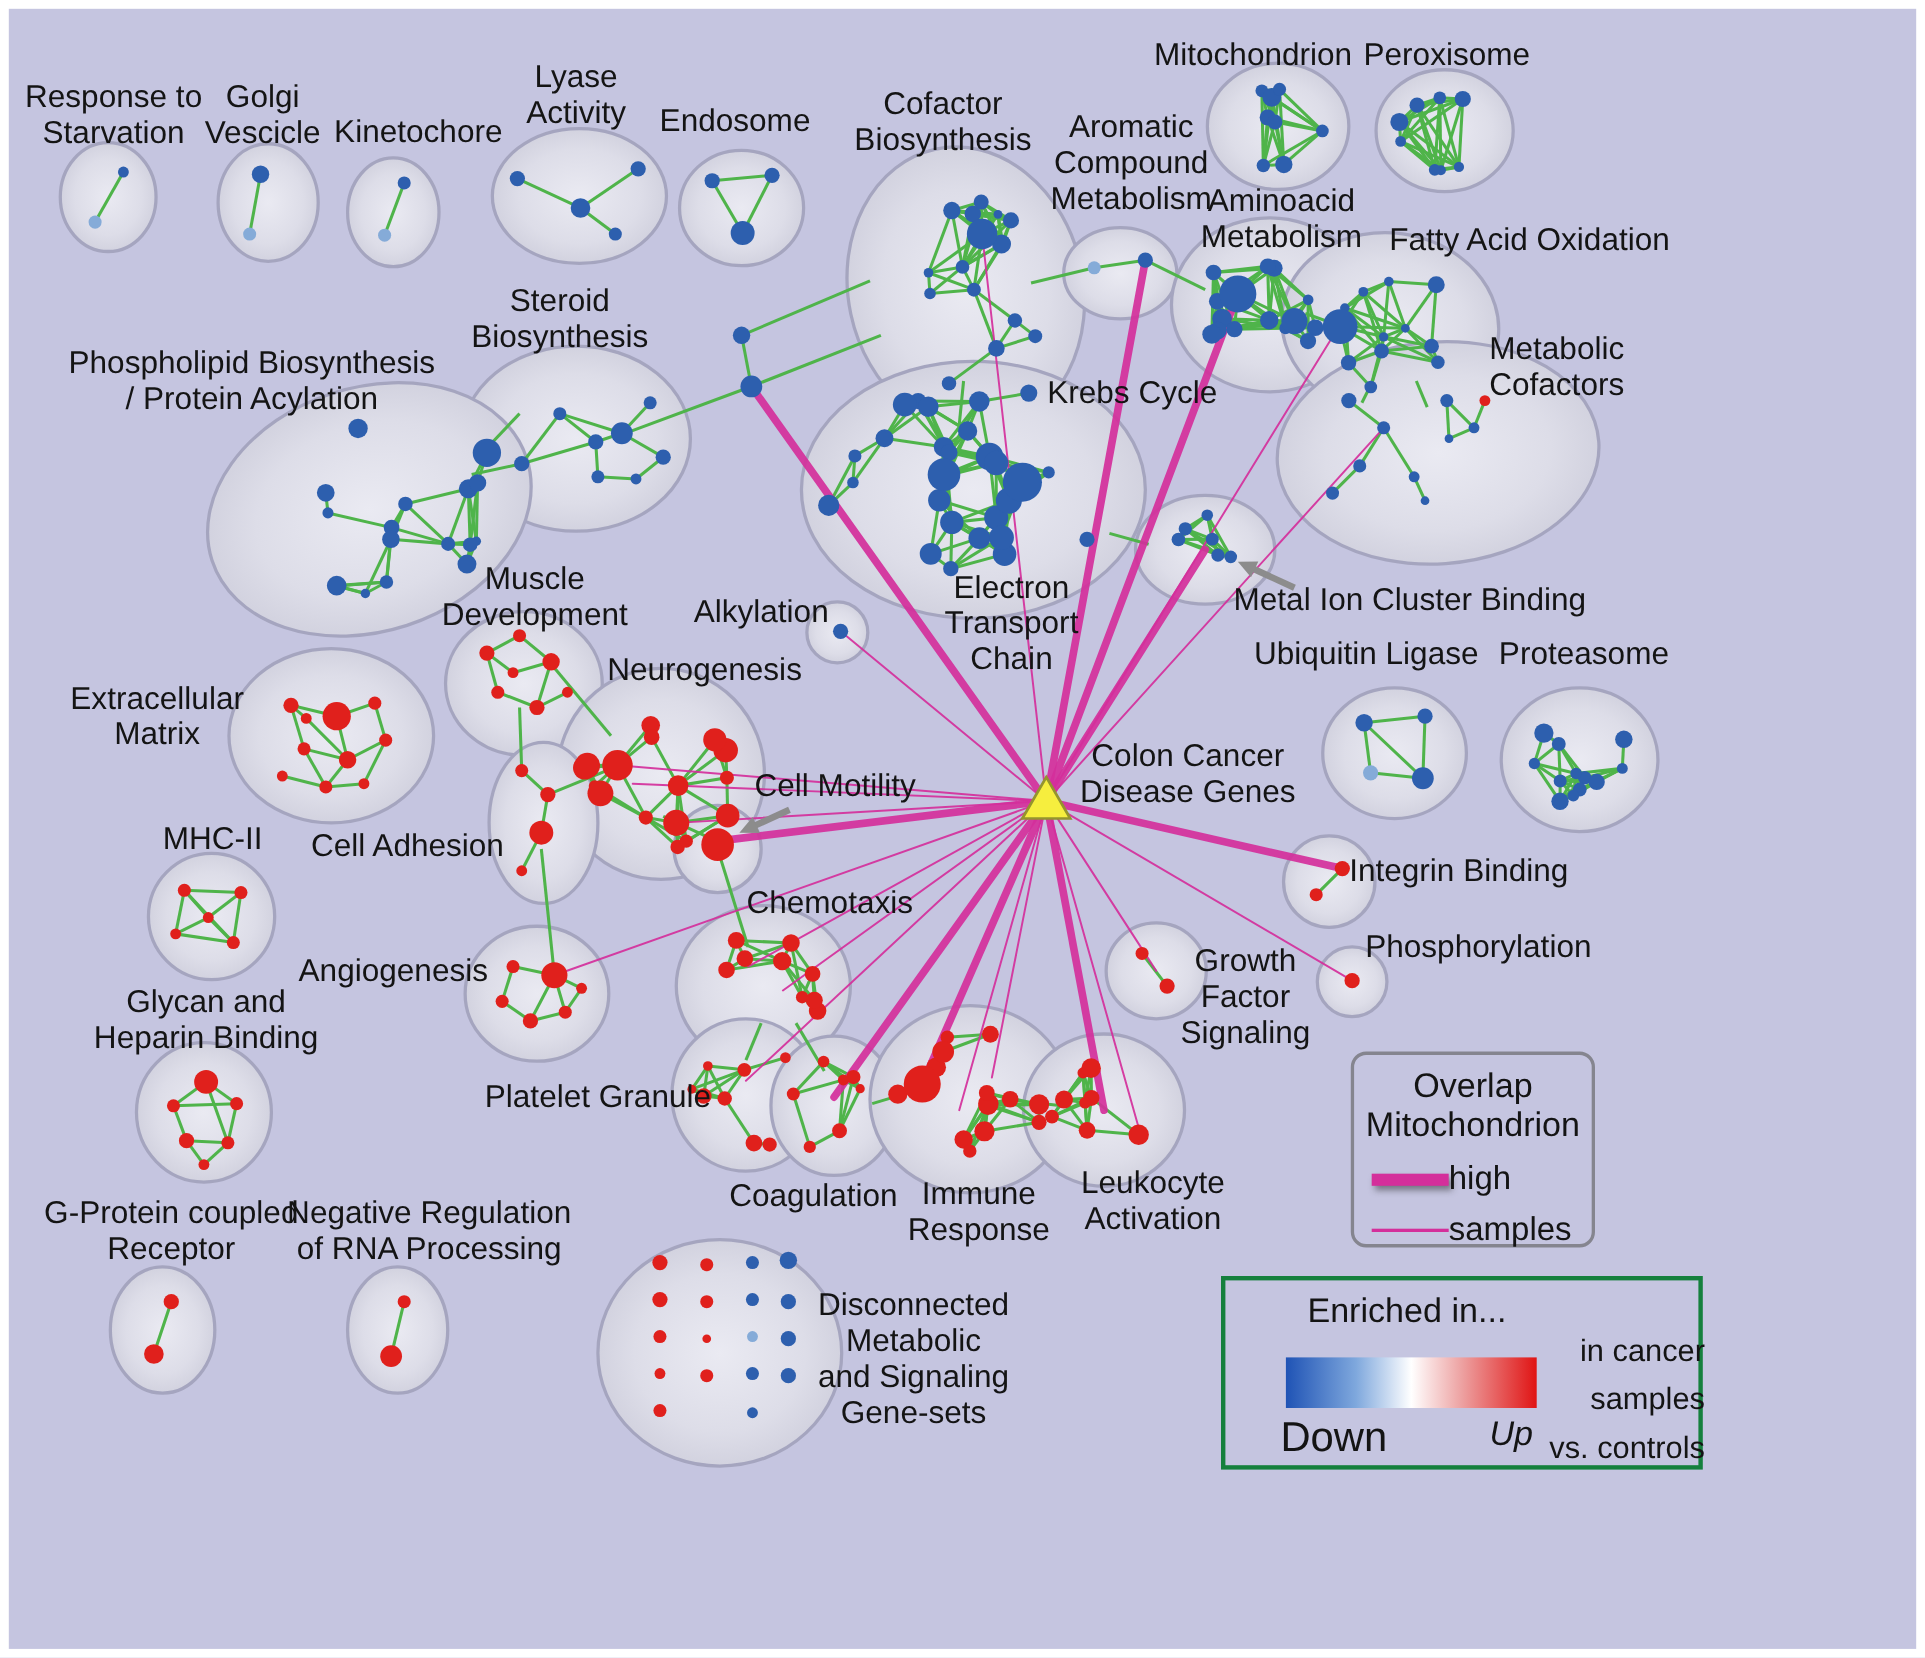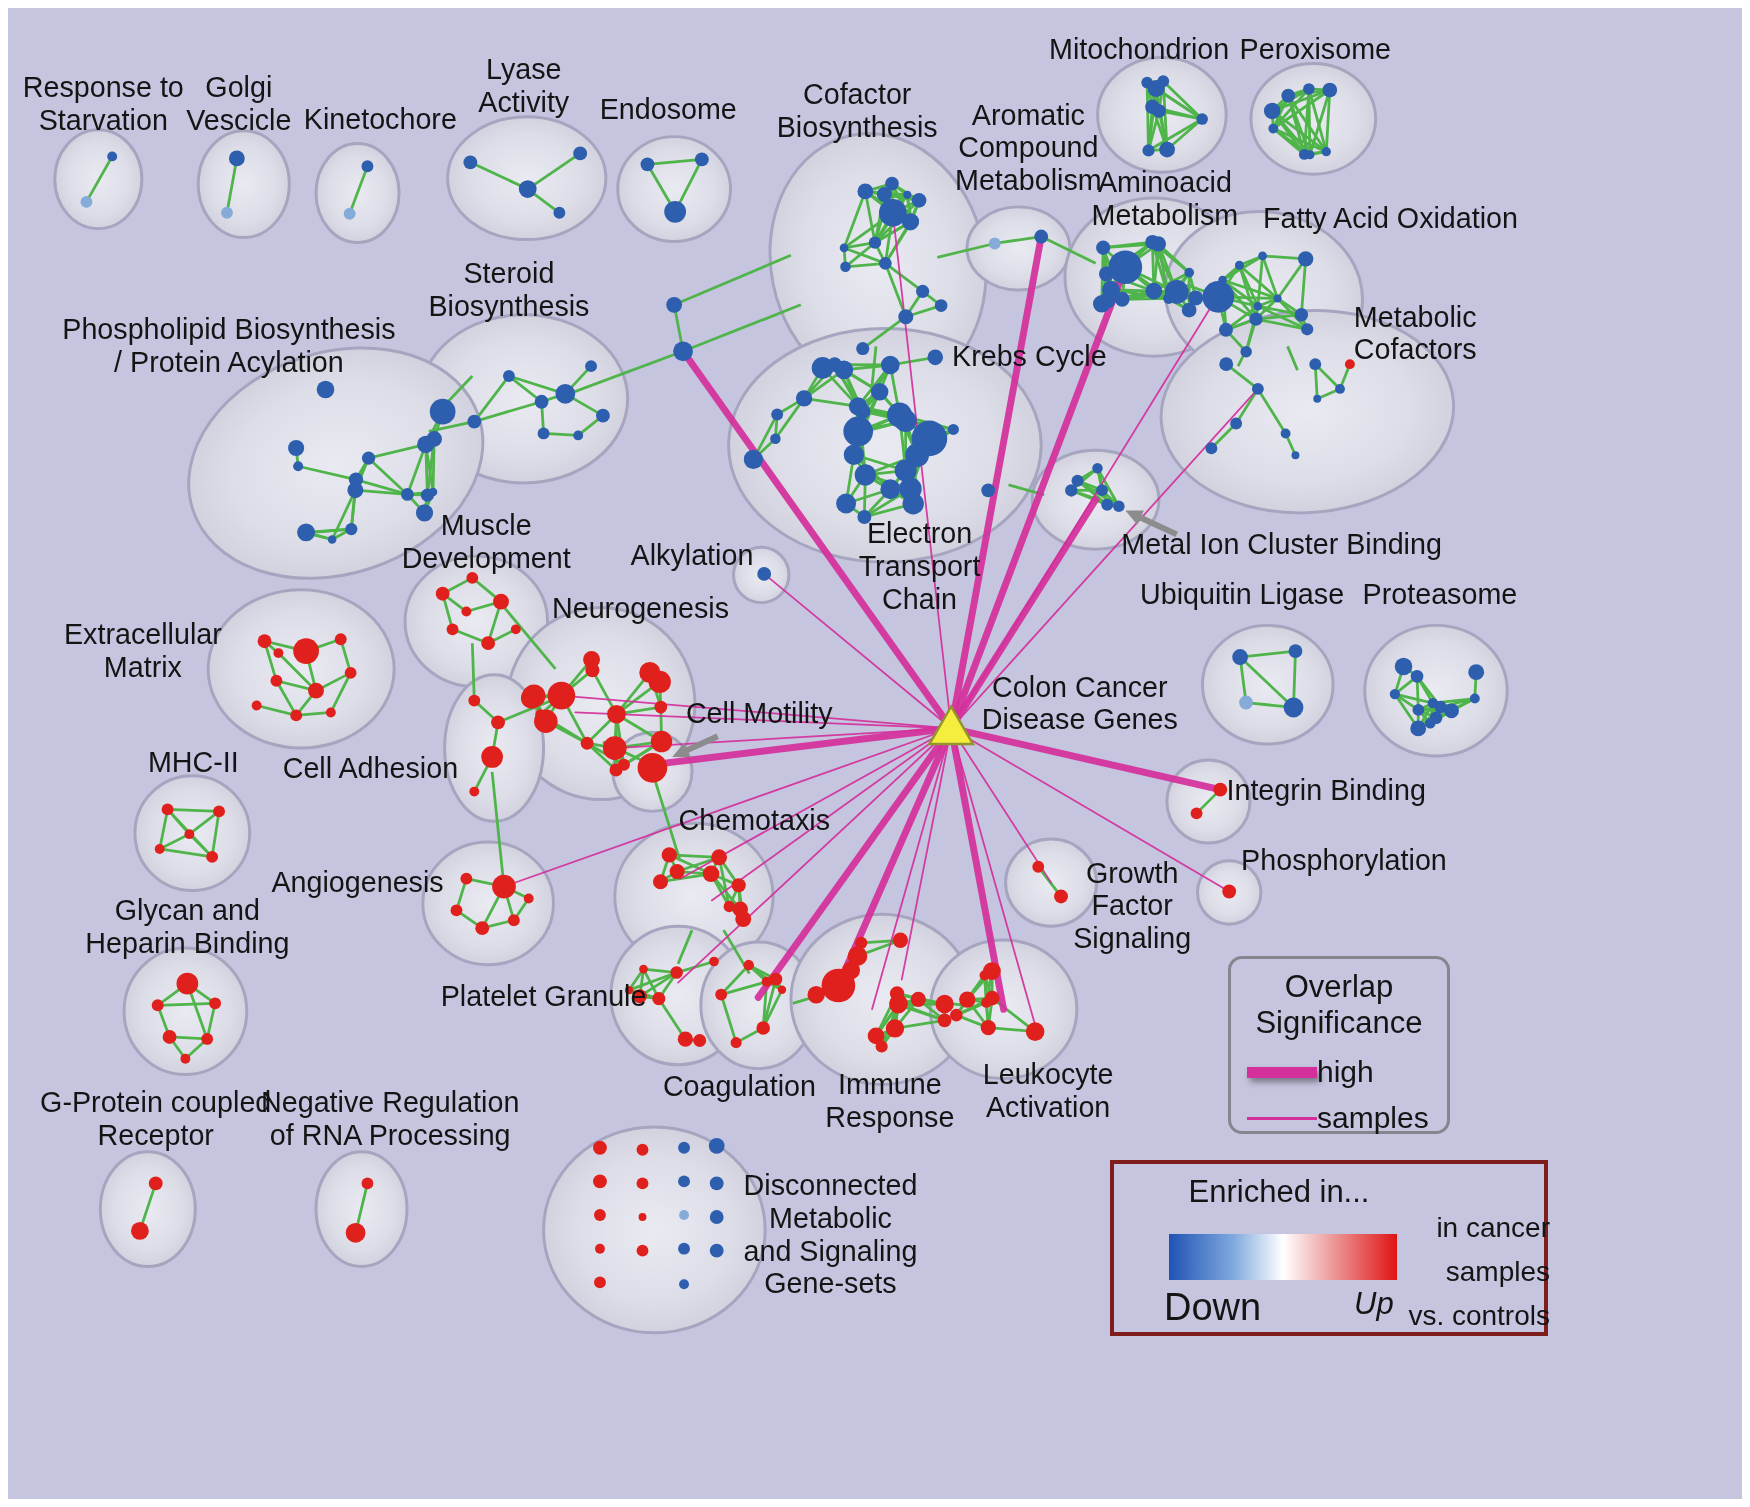--- a/index.html
+++ b/index.html
@@ -26,21 +26,21 @@
   .lo-row{position:absolute;left:16px;display:flex;align-items:center;}
   .lo-row.r1{top:96px;}
   .lo-row.r2{top:142px;}
   .lo-line-high{width:70px;height:11px;background:#d42f9b;box-shadow:3px 4px 6px rgba(40,40,40,.5);}
   .lo-line-moderate{width:70px;height:3px;background:#d42f9b;}
   .lo-label{font-size:30px;}
 
   
   .legend-enriched{
     position:absolute;left:1102px;top:1152px;width:438px;height:176px;
-    border:4px solid #7f1d1d;box-sizing:border-box;
+    border:4px solid #15803d;box-sizing:border-box;
   }
   .le-title{position:absolute;left:35px;top:10px;width:260px;text-align:center;font-size:31px;}
   .le-gradbar{
     position:absolute;left:55px;top:70px;width:228px;height:46px;
     background:linear-gradient(90deg,#1f53b5 0%,#7fa8dd 28%,#ffffff 50%,#eda2a2 70%,#e01414 100%);
   }
   .le-down{position:absolute;left:50px;top:122px;font-size:38px;}
   .le-up{position:absolute;left:240px;top:122px;font-size:31px;font-style:italic;}
   .le-note{position:absolute;left:290px;top:42px;width:146px;font-size:28px;line-height:44px;text-align:right;}
 </style>
@@ -1096,21 +1096,21 @@
         <text x="1050" y="1088" text-anchor="middle" font-size="29" fill="#141414"><tspan x="1050" dy="0">Leukocyte</tspan><tspan x="1050" dy="33">Activation</tspan></text>
         <text x="148" y="1116" text-anchor="middle" font-size="29" fill="#141414"><tspan x="148" dy="0">G-Protein coupled</tspan><tspan x="148" dy="33">Receptor</tspan></text>
         <text x="385" y="1116" text-anchor="middle" font-size="29" fill="#141414"><tspan x="385" dy="0">Negative Regulation</tspan><tspan x="385" dy="33">of RNA Processing</tspan></text>
         <text x="830" y="1200" text-anchor="middle" font-size="29" fill="#141414"><tspan x="830" dy="0">Disconnected</tspan><tspan x="830" dy="33">Metabolic</tspan><tspan x="830" dy="33">and Signaling</tspan><tspan x="830" dy="33">Gene-sets</tspan></text>
         <text x="1082" y="696" text-anchor="middle" font-size="29" fill="#141414"><tspan x="1082" dy="0">Colon Cancer</tspan><tspan x="1082" dy="33">Disease Genes</tspan></text>
       </g>
     </svg>
 
   <div class="legend-overlap">
     <div class="lo-title pre">Overlap
-Significance</div>
+Mitochondrion</div>
     <div class="lo-row r1">
       <span class="lo-line-high"></span>
       <span class="lo-label">high</span>
     </div>
     <div class="lo-row r2">
       <span class="lo-line-moderate"></span>
       <span class="lo-label">samples</span>
     </div>
   </div>
 

